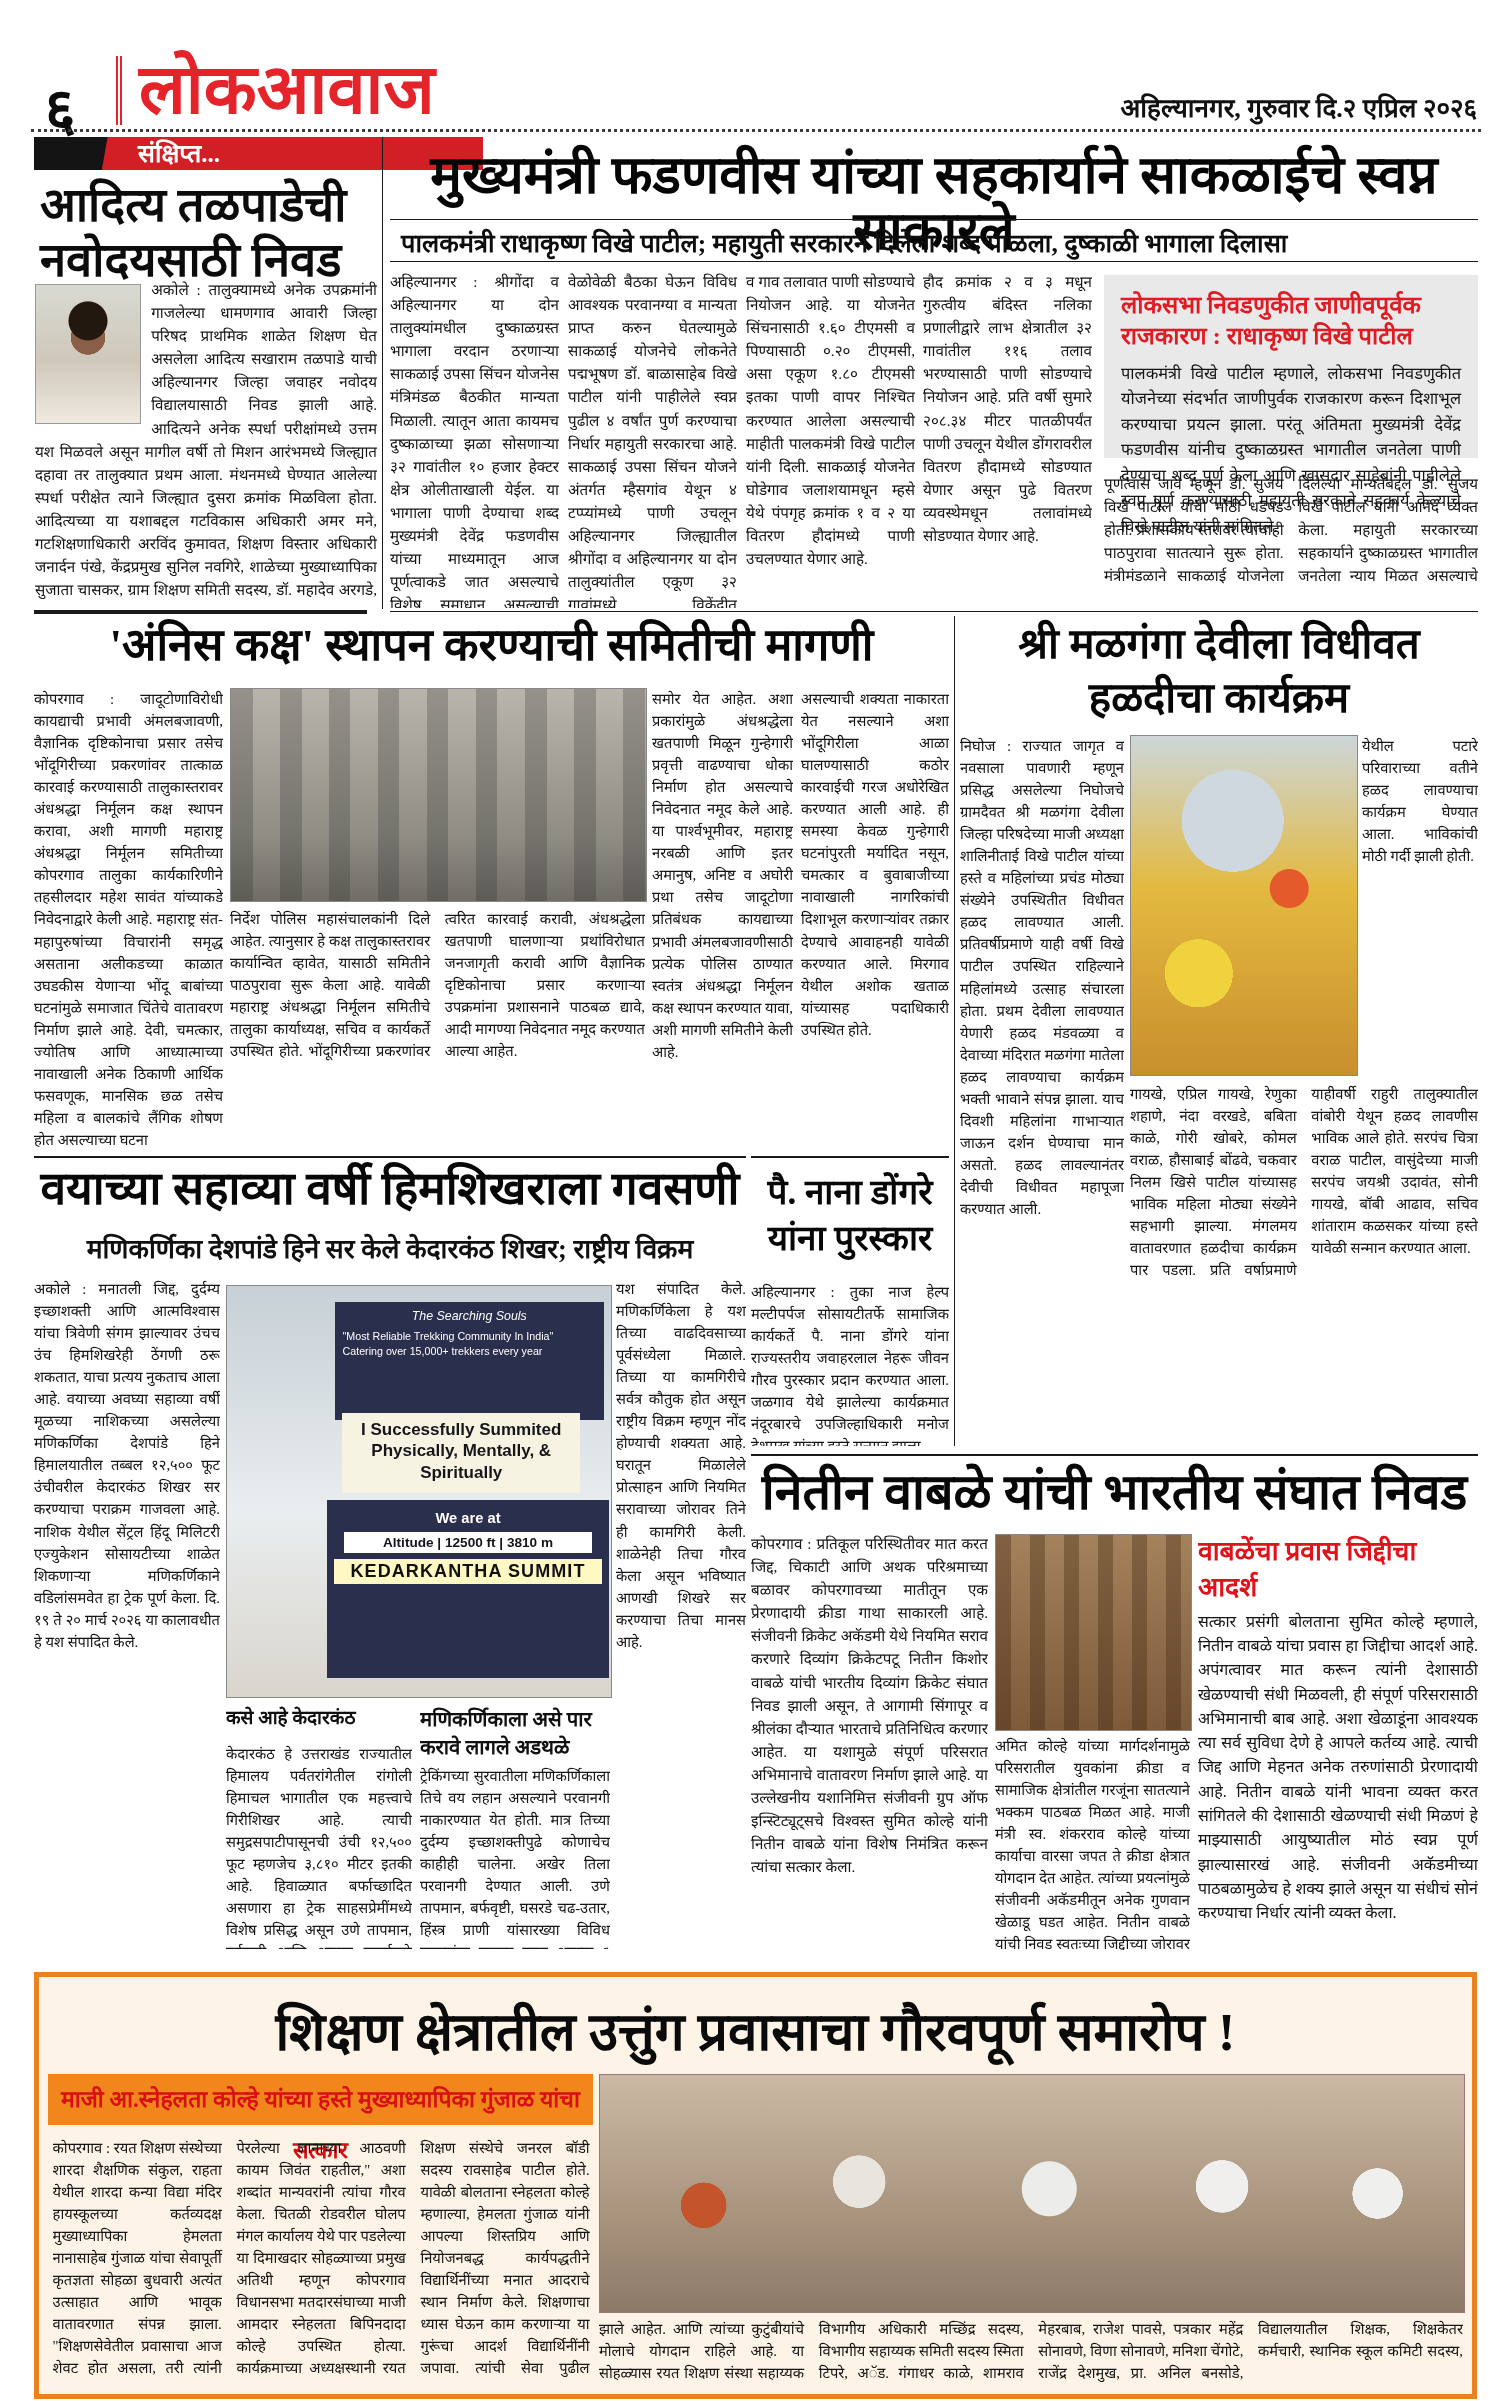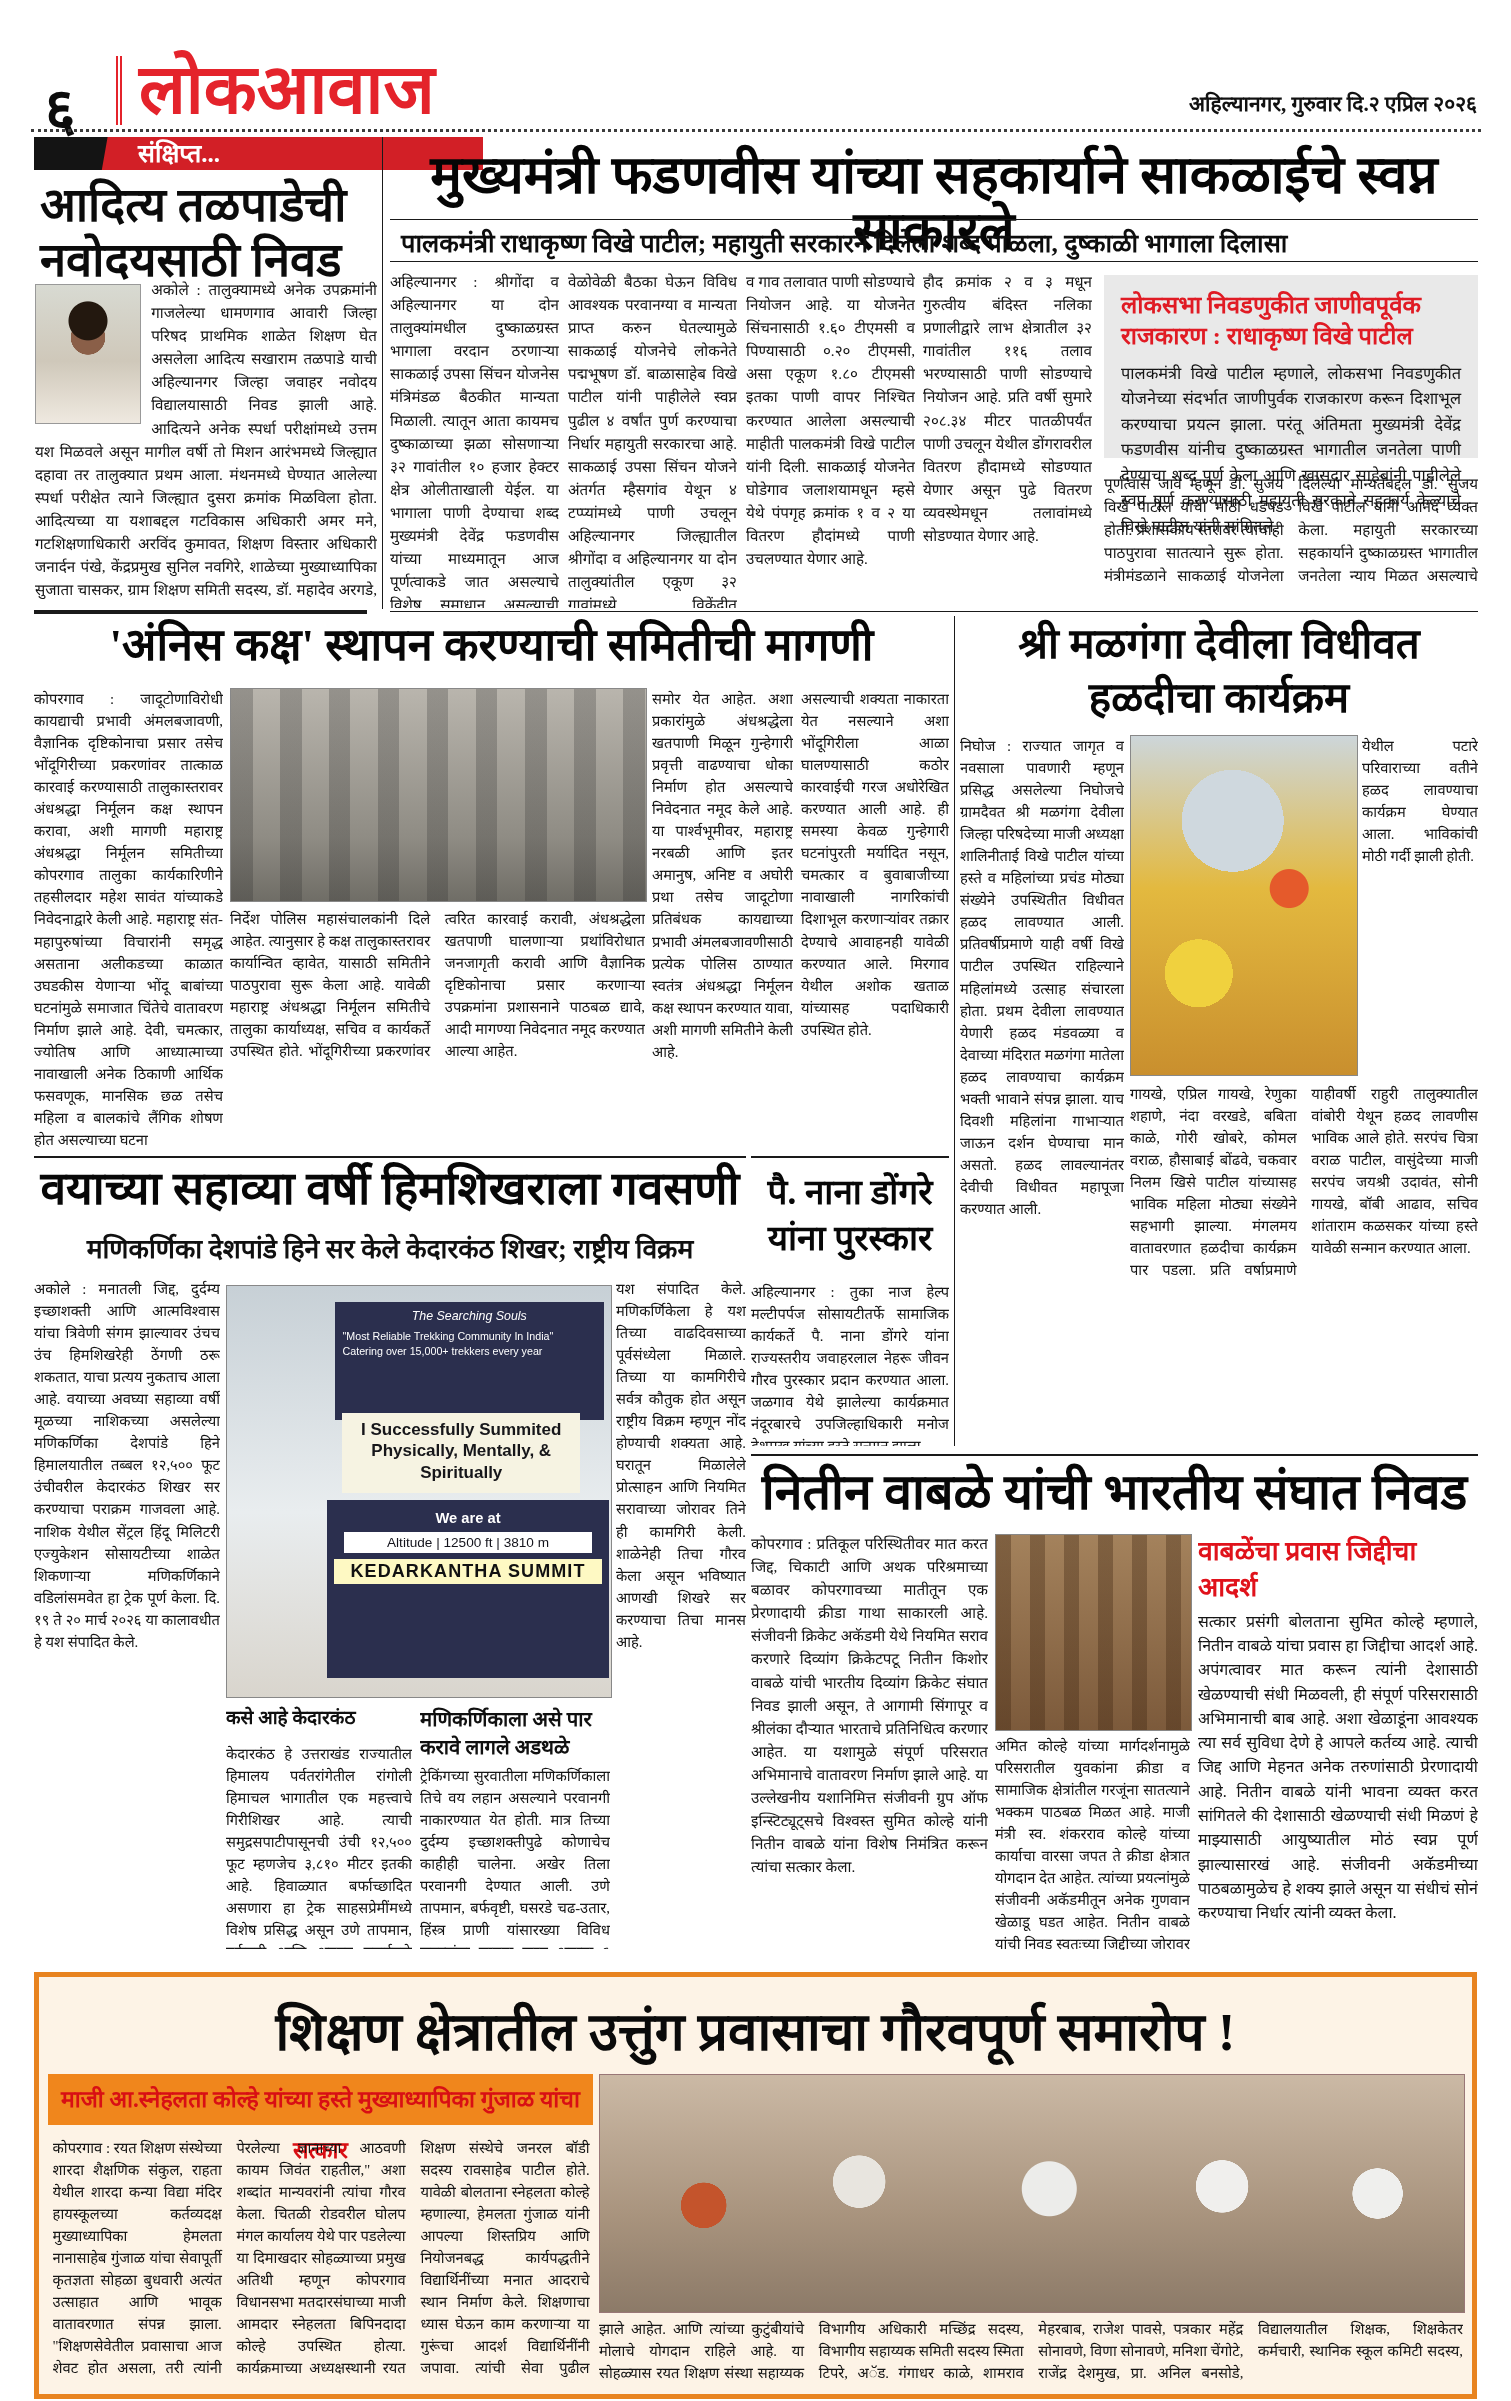--- a/index.html
+++ b/index.html
@@ -10,21 +10,21 @@
   .txt.small{font-size:14.7px;line-height:1.5;}
   .center{text-align:center;}
   .red{color:#e01b24;}
   .rule-h{position:absolute;background:#1a1a1a;}
   .rule-v{position:absolute;background:#1a1a1a;width:1.1px;}
   .dotted-rule{position:absolute;border-top:3.4px dotted #3c3c3c;height:0;}
   
   .pagenum{font-size:59px;font-weight:bold;color:#0c0c0c;}
   .masthead{font-size:69px;font-weight:bold;color:#e4232b;border-left:6.8px double #e4232b;
             padding-left:17px;line-height:1.0;}
-  .dateline{font-size:21px;font-weight:bold;color:#111;}
+  .dateline{font-size:26px;font-weight:bold;color:#111;}
   
   .brief-banner{background:linear-gradient(100deg,#141414 0 72px,#d21f26 73px);
                 color:#fff;font-size:25px;font-weight:bold;line-height:33px;padding-left:104px;}
   .brief-headline{font-size:47px;font-weight:bold;line-height:1.18;color:#0b0b0b;}
   .photo{background:#cfcabd;}
   .photo-aditya{float:left;width:104px;height:138px;margin:5.6px 10.2px 3.4px 0;
      background:
        radial-gradient(circle at 50% 26%, #23180f 0 19px, rgba(0,0,0,0) 20px),
        radial-gradient(circle at 50% 38%, #8a5f48 0 17px, rgba(0,0,0,0) 17.5px),
        linear-gradient(180deg,#d8dad2 0%,#cfc8ba 55%,#efe9e0 100%);
@@ -55,21 +55,21 @@
   .photo-kedar{background:linear-gradient(180deg,#c7d0d6 0%,#e9edef 55%,#d9d5cd 100%);border:0.6px solid #888;}
   .kedar-board{position:absolute;background:#2b2f4e;color:#fff;}
   .kedar-board.top{left:28%;top:4%;width:66%;height:26%;padding:5.6px 8px;font-size:10.7px;line-height:1.35;
       font-family:"Liberation Sans",sans-serif;}
   .kedar-brand{font-style:italic;font-size:12.4px;text-align:center;display:block;margin-bottom:4.5px;}
   .kedar-strip{position:absolute;left:30%;top:31%;width:62%;height:18%;background:#f6f3e2;color:#16161a;
       font-weight:bold;font-size:17px;line-height:1.25;text-align:center;padding-top:5.6px;
       font-family:"Liberation Sans",sans-serif;}
   .kedar-board.bottom{left:26%;top:52%;width:70%;height:40%;padding:6.8px;font-family:"Liberation Sans",sans-serif;}
   .kedar-we{display:block;text-align:center;font-weight:bold;font-size:14.7px;margin-top:3.4px;}
-  .kedar-alt{display:block;background:#fff;color:#14141c;text-align:center;font-weight:normal;font-size:13.6px;
+  .kedar-alt{display:block;background:#fff;color:#14141c;text-align:center;font-weight:bold;font-size:13.6px;
       margin:5.6px 10.2px;padding:3.4px 0;}
   .kedar-summit{display:block;background:#fef9c3;color:#111;text-align:center;font-weight:bold;font-size:18px;
       letter-spacing:1.1px;padding:2.3px 0;font-family:"Liberation Sans",sans-serif;}
   .photo-wabale{background:
       repeating-linear-gradient(90deg, rgba(60,35,15,.35) 0 14.7px, rgba(0,0,0,0) 14.7px 34px),
       linear-gradient(180deg,#a4825c 0%,#7c5a3b 100%);border:0.6px solid #888;}
   .photo-satkar{background:
       radial-gradient(circle at 12% 55%, #c4542c 0 22.6px, rgba(0,0,0,0) 23px),
       radial-gradient(circle at 30% 45%, #e8e5df 0 26px, rgba(0,0,0,0) 26.5px),
       radial-gradient(circle at 52% 48%, #ececea 0 27px, rgba(0,0,0,0) 28px),

